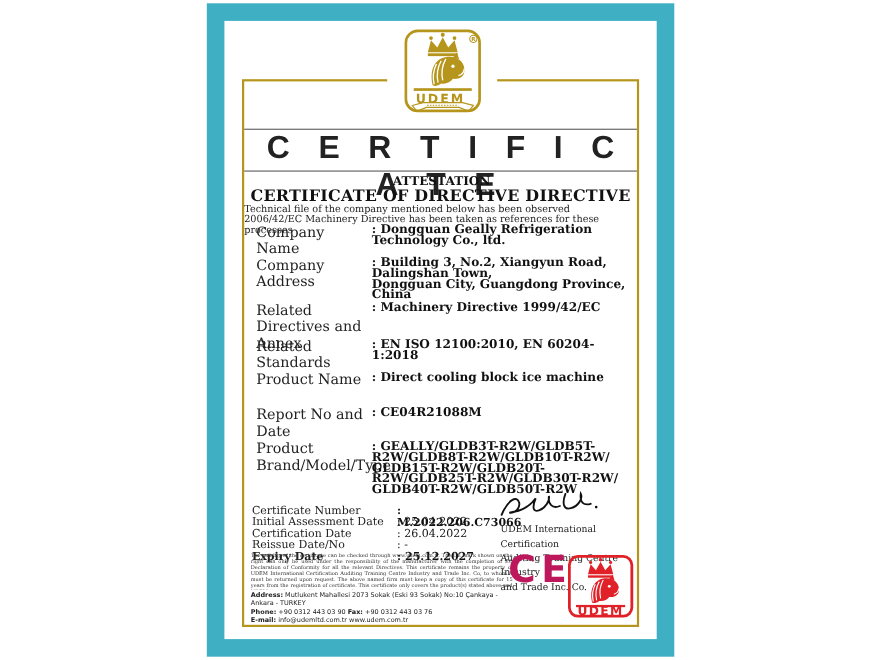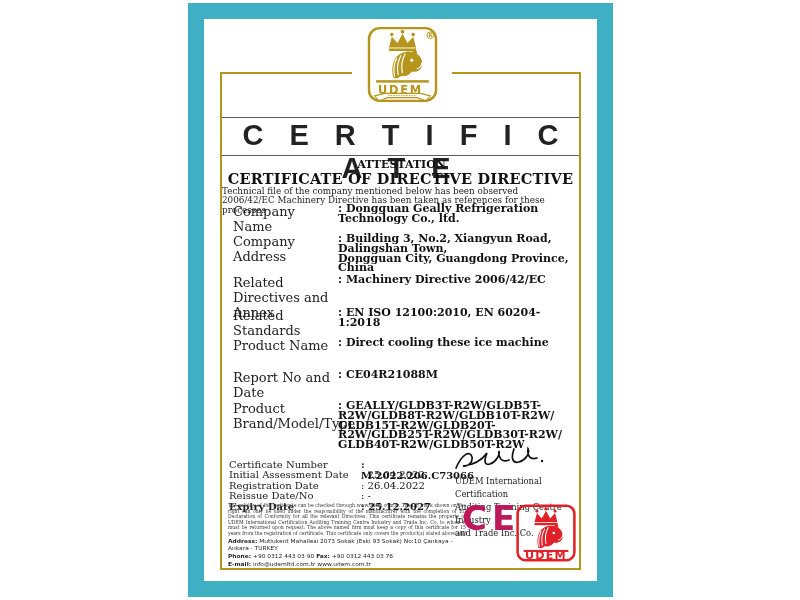--- a/index.html
+++ b/index.html
@@ -112,29 +112,29 @@
             <div class="flabel">Company Name</div>
             <div class="fvalue">: Dongguan Geally Refrigeration Technology Co., ltd.</div>
           </div>
           <div class="frow" style="top: 160px;">
             <div class="flabel">Company Address</div>
             <div class="fvalue">: Building 3, No.2, Xiangyun Road, Dalingshan Town,
   Dongguan City, Guangdong Province, China</div>
           </div>
           <div class="frow" style="top: 201px;">
             <div class="flabel">Related Directives and Annex</div>
-            <div class="fvalue">: Machinery Directive 2006/42/EC</div>
+            <div class="fvalue">: Machinery Directive 1999/42/EC</div>
           </div>
           <div class="frow" style="top: 234px;">
             <div class="flabel">Related Standards</div>
             <div class="fvalue">: EN ISO 12100:2010, EN 60204-1:2018</div>
           </div>
           <div class="frow" style="top: 264px;">
             <div class="flabel">Product Name</div>
-            <div class="fvalue">: Direct cooling these ice machine</div>
+            <div class="fvalue">: Direct cooling block ice machine</div>
           </div>
           <div class="frow" style="top: 296px;">
             <div class="flabel">Report No and Date</div>
             <div class="fvalue">: CE04R21088M</div>
           </div>
           <div class="frow" style="top: 327px;">
             <div class="flabel">Product Brand/Model/Type</div>
             <div class="fvalue">: GEALLY/GLDB3T-R2W/GLDB5T-R2W/GLDB8T-R2W/GLDB10T-R2W/
   GLDB15T-R2W/GLDB20T-R2W/GLDB25T-R2W/GLDB30T-R2W/
   GLDB40T-R2W/GLDB50T-R2W</div>
@@ -144,21 +144,21 @@
       <div class="meta-block" id="meta">
           <div class="mrow">
             <div class="mlabel">Certificate Number</div>
             <div class="mvalue bold">: M.2022.206.C73066</div>
           </div>
           <div class="mrow">
             <div class="mlabel">Initial Assessment Date</div>
             <div class="mvalue">: 25.04.2022</div>
           </div>
           <div class="mrow">
-            <div class="mlabel">Registration Date</div>
+            <div class="mlabel">Certification Date</div>
             <div class="mvalue">: 26.04.2022</div>
           </div>
           <div class="mrow">
             <div class="mlabel">Reissue Date/No</div>
             <div class="mvalue">: -</div>
           </div>
           <div class="mrow">
             <div class="mlabel bold">Expiry Date</div>
             <div class="mvalue bold">: 25.12.2027</div>
           </div>

